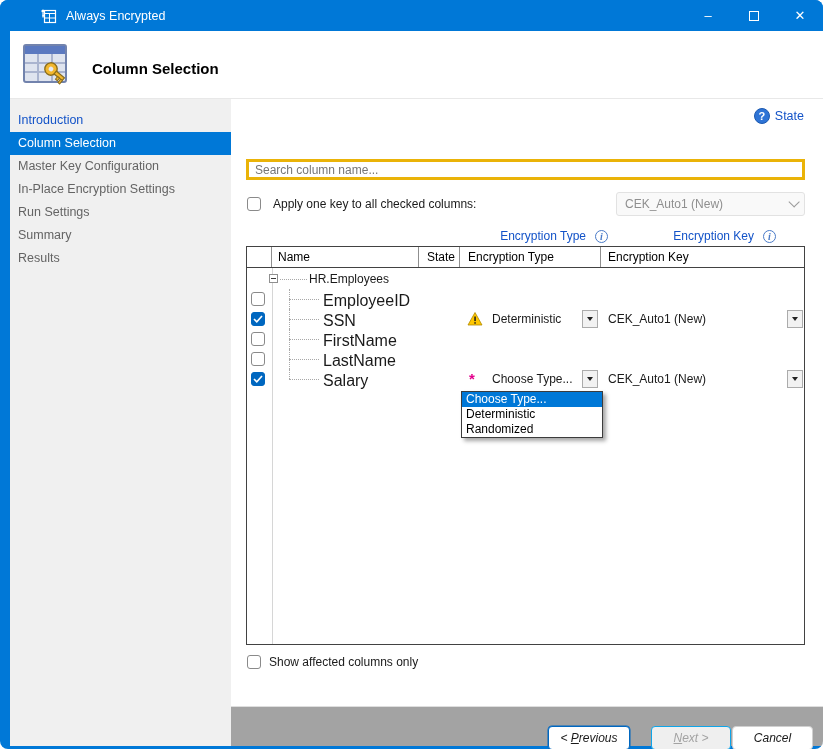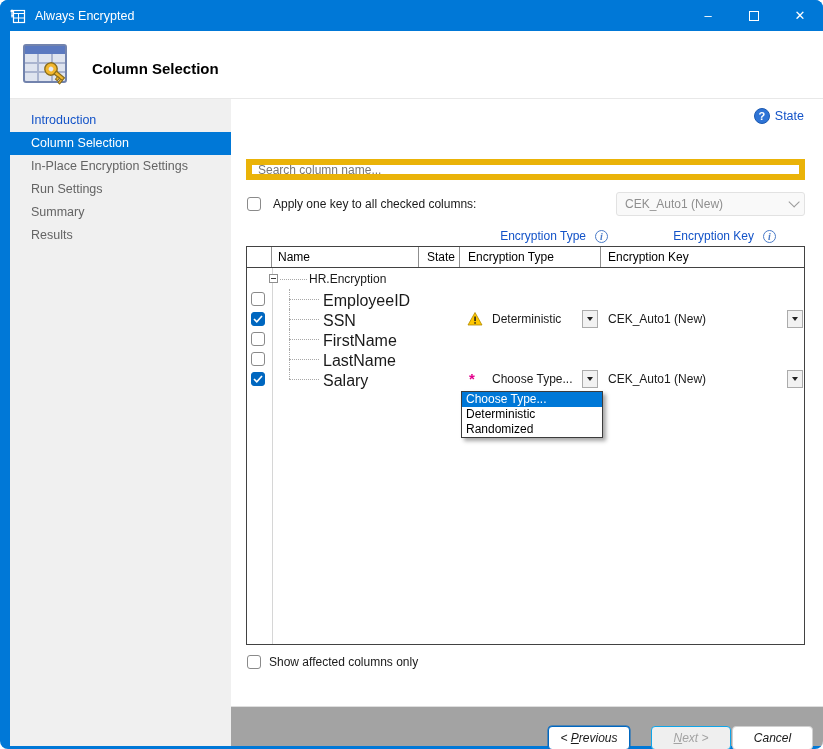--- a/index.html
+++ b/index.html
@@ -1,47 +1,47 @@
 <!DOCTYPE html>
 <html><head>
 <meta charset="utf-8">
 <style>
   * { margin:0; padding:0; box-sizing:border-box; }
   html,body { width:823px; height:749px; background:#fff; font-family:"Liberation Sans", sans-serif; }
   .window { position:relative; width:823px; height:749px; background:#0078D7; border-radius:8px; overflow:hidden; }
 
   
-  .titlebar { position:absolute; left:0; top:0; width:823px; height:31px; background:#0078D7; display:flex; align-items:center; color:#fff; }
+  .titlebar { position:absolute; left:0; top:0; width:823px; height:31px; background:#0078D7; display:flex; align-items:center; color:#fff;padding-left:31px; }
   .titlebar-icon { margin-left:9px; width:18px; height:18px; flex:0 0 auto; }
   .titlebar-title { margin-left:8px; font-size:12.5px; }
   .titlebar-spacer { flex:1; }
   .win-btn { width:46px; height:31px; display:flex; align-items:center; justify-content:center; color:#fff; font-size:13px; cursor:default; }
   .maximize-box { width:10px; height:10px; border:1px solid #fff; }
 
   
   .app-body { position:absolute; left:2px; top:31px; width:819px; height:715px; background:#fff;margin-left:8px; }
 
   
   .header-band { position:absolute; left:0; top:0; width:819px; height:68px; background:#fff; border-bottom:1px solid #e8e8e8; }
   .header-icon { position:absolute; left:11px; top:9px; width:48px; height:48px; }
   .header-title { position:absolute; left:82px; top:29px; font-size:15px; font-weight:bold; color:#000; }
 
   
   .sidebar { position:absolute; left:0; top:68px; width:221px; bottom:0; background:#f0f0f0; padding-top:10px; }
-  .side-item { height:23px; line-height:23px; padding-left:21px; font-size:12.5px; color:#646464; cursor:default; white-space:nowrap; }
+  .side-item { height:23px; line-height:23px; padding-left:8px; font-size:12.5px; color:#646464; cursor:default; white-space:nowrap; }
   .side-item.link { color:#1353C8; }
   .side-item.active { background:#0078D7; color:#fff; }
 
   
   .content { position:absolute; left:221px; top:68px; width:598px; bottom:0; background:#fff; font-size:12px; color:#1a1a1a; }
 
   .help { position:absolute; top:9px; right:25px; display:flex; align-items:center; gap:5px; color:#1353C8; font-size:12.5px; cursor:pointer; }
   .help-icon { width:16px; height:16px; border-radius:50%; background:#2e74d6; color:#fff; font-size:11px; font-weight:bold; display:flex; align-items:center; justify-content:center; border:1px solid #1c59b0; }
 
-  .search-input { position:absolute; left:15px; top:60px; width:559px; height:21px; border:6px solid #eab308; padding:0 6px; font-size:12px; font-family:"Liberation Sans", sans-serif; color:#1a1a1a; background:#fff; }
+  .search-input { position:absolute; left:15px; top:60px; width:559px; height:21px; border:3px solid #eab308; padding:0 6px; font-size:12px; font-family:"Liberation Sans", sans-serif; color:#1a1a1a; background:#fff; }
   .search-input::placeholder { color:#767676; }
 
   .apply-row { position:absolute; left:16px; top:98px; display:flex; align-items:center; gap:12px; }
   .checkbox { width:14px; height:14px; border:1px solid #8a8a8a; border-radius:3px; background:#fff; display:inline-flex; align-items:center; justify-content:center; flex:0 0 auto; }
   .checkbox.checked { background:#0067C0; border-color:#0067C0; }
   .apply-combo { position:absolute; left:385px; top:93px; width:189px; height:24px; background:#f9f9f9; border:1px solid #e2e2e2; border-radius:3px; color:#8f8f8f; display:flex; align-items:center; padding:0 8px; }
   .apply-combo .chev { margin-left:auto; width:8px; height:8px; border-right:1.4px solid #9a9a9a; border-bottom:1.4px solid #9a9a9a; transform:rotate(45deg) translateY(-3px); }
 
   .links-row { position:absolute; top:130px; left:0; width:598px; height:15px; }
   .col-link { position:absolute; display:flex; align-items:center; gap:9px; color:#1353C8; font-size:12px; cursor:pointer; }
@@ -140,20 +140,21 @@
           <rect x="40" y="30.5" width="2.4" height="3.4" fill="#f2b72e" stroke="#8a6d1d" stroke-width="1"></rect>
           <rect x="44" y="30.5" width="2.2" height="4.4" fill="#f2b72e" stroke="#8a6d1d" stroke-width="1"></rect>
         </g>
       </svg>
       <div class="header-title">Column Selection</div>
     </div>
 
     <div class="sidebar">
       <div class="side-item link">Introduction</div>
       <div class="side-item active">Column Selection</div>
+      <div class="side-item">Master Key Configuration</div>
       <div class="side-item">In-Place Encryption Settings</div>
       <div class="side-item">Run Settings</div>
       <div class="side-item">Summary</div>
       <div class="side-item">Results</div>
     </div>
 
     <div class="content">
 
       <div class="help">
         <span class="help-icon">?</span>
@@ -188,21 +189,21 @@
           <div class="gh-cell gh-c1">Name</div>
           <div class="gh-cell gh-c2">State</div>
           <div class="gh-cell gh-c3">Encryption Type</div>
           <div class="gh-cell gh-c4">Encryption Key</div>
         </div>
         <div class="cbcol-line"></div>
 
         <div class="trow" style="top:22px">
           <span class="tree-expander"></span>
           <span class="dot-h" style="left:33px;width:27px"></span>
-          <span class="group-label">HR.Encryption</span>
+          <span class="group-label">HR.Employees</span>
         </div>
 
         <div class="trow" style="top:42px">
           <span class="checkbox row-cb"></span>
           <span class="dot-v"></span>
           <span class="dot-h" style="left:42px;width:30px"></span>
           <span class="row-name">EmployeeID</span>
         </div>
 
         <div class="trow" style="top:62px">

